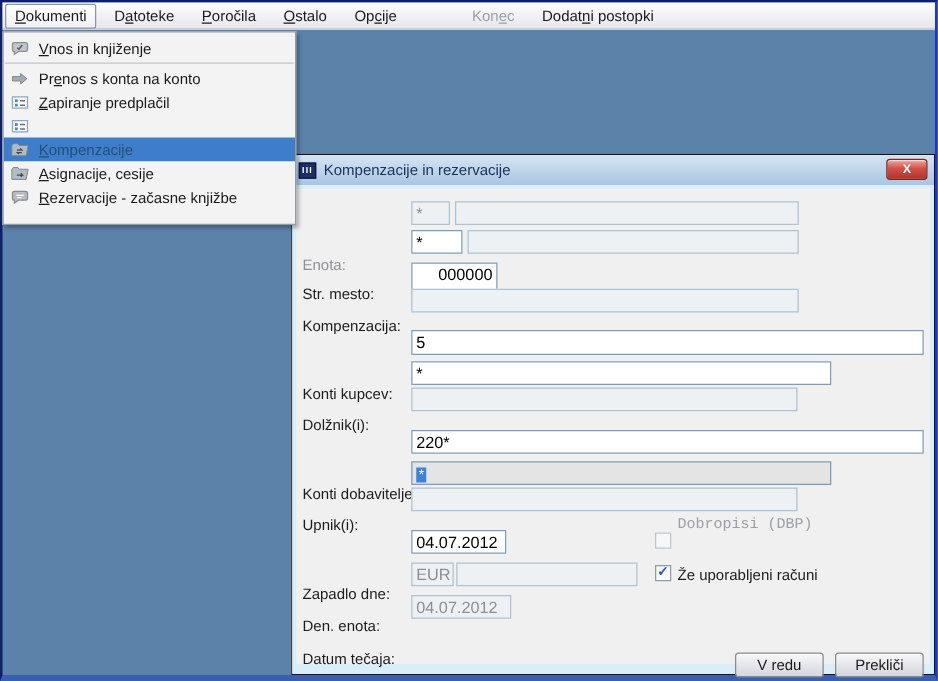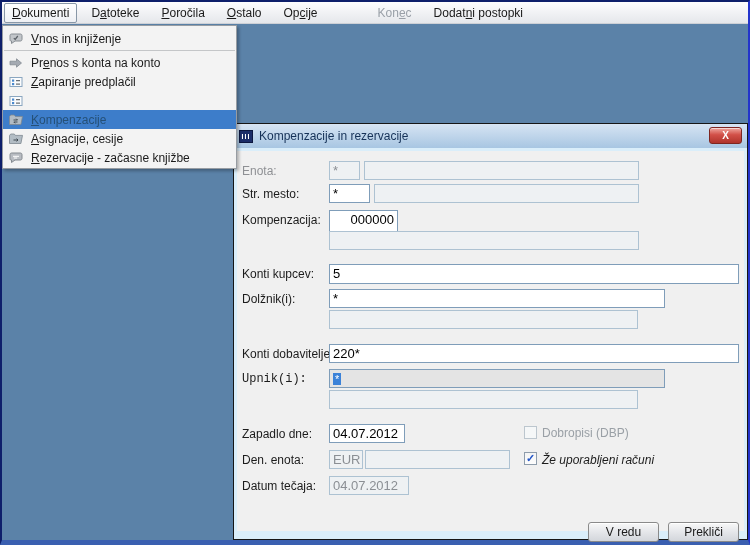--- a/index.html
+++ b/index.html
@@ -20,21 +20,21 @@
     display:flex;align-items:center;gap:6px;padding:0 2px;font-size:12px;color:#1a1a1a;
   }
   .mb-item{padding:2px 7px;border:1px solid transparent;border-radius:2px;white-space:nowrap;}
   .mb-item.pressed{border-color:#8897a7;background:linear-gradient(#ffffff,#eef0f4);}
   .mb-item.disabled{color:#9aa0a8;margin-left:38px;}
   .k{text-decoration:underline;}
   
   .dropdown{
     position:absolute;left:0;top:23px;width:235px;box-sizing:border-box;
     background:#f3f3f3;border:1px solid #979ca2;z-index:10;
-    box-shadow:2px 2px 3px rgba(0,0,0,.28);padding:3px 0 1px 0;
+    box-shadow:2px 2px 3px rgba(0,0,0,.28);padding:3px 0 12px 0;
   }
   .menu-item{height:19px;display:flex;align-items:center;gap:7px;padding:0 6px 0 5px;font-size:12px;color:#1b1b1b;white-space:nowrap;}
   .menu-item.selected{background:#3d7dca;color:#255077;}
   .menu-sep{height:1px;background:#c4c6c8;margin:2px 1px;}
   .mi-icon{width:16px;height:16px;flex:0 0 16px;}
   
   .dialog{
     position:absolute;left:231px;top:121px;width:515px;height:417px;
     background:#f0f0f0;border:1px solid #161616;z-index:5;box-sizing:border-box;
   }
@@ -51,21 +51,21 @@
   .close-btn{
     position:absolute;right:5px;top:3px;width:33px;height:17px;border-radius:3px;
     border:1px solid #7e2620;background:linear-gradient(#f0a8a0,#d25048 45%,#b0342c);
     color:#fff;font-weight:bold;font-size:10px;text-align:center;line-height:15px;
     box-shadow:inset 0 1px 0 rgba(255,255,255,.55);box-sizing:border-box;
   }
   .client-frame{
     position:absolute;left:0;right:0;top:24px;bottom:0;
     border:3px solid #daeefa;border-bottom-width:8px;background:#f0f0f0;box-sizing:border-box;
   }
-  .lbl{position:absolute;font-size:12px;color:#1c1c1c;white-space:nowrap;}
+  .lbl{position:absolute;font-size:12px;color:#1c1c1c;white-space:nowrap;margin-top:41px;}
   .lbl.gray{color:#8e9094;}
   .tf{
     position:absolute;box-sizing:border-box;border:1px solid #7f9db9;background:#fff;
     font-size:13px;line-height:17px;padding:0 3px;color:#000;overflow:hidden;white-space:nowrap;
   }
   .tf.dis{background:#eef1f3;border-color:#adc2d2;color:#8b8f94;}
   .tf.right{text-align:right;}
   .tf.selfield{background:#e4e4e4;}
   .sel{background:#3b82d8;color:#fff;padding:0 2px;font-size:11px;}
   .cb{
@@ -120,34 +120,34 @@
     <div class="lbl" style="left:8px;top:143px;">Konti kupcev:</div>
     <div class="tf" style="left:95px;top:140px;width:410px;height:20px;">5</div>
 
     <div class="lbl" style="left:8px;top:168px;">Dolžnik(i):</div>
     <div class="tf" style="left:95px;top:165px;width:336px;height:19px;">*</div>
     <div class="tf dis" style="left:95px;top:186px;width:309px;height:19px;"></div>
 
     <div class="lbl" style="left:8px;top:223px;">Konti dobaviteljev:</div>
     <div class="tf" style="left:95px;top:220px;width:410px;height:19px;">220*</div>
 
-    <div class="lbl" style="left:8px;top:248px;font-family:Liberation Mono, monospace;">Upnik(i):</div>
+    <div class="lbl" style="left:8px;top:248px;">Upnik(i):</div>
     <div class="tf selfield" style="left:95px;top:245px;width:336px;height:19px;"><span class="sel">*</span></div>
     <div class="tf dis" style="left:95px;top:266px;width:309px;height:19px;"></div>
 
     <div class="lbl" style="left:8px;top:303px;">Zapadlo dne:</div>
     <div class="tf" style="left:95px;top:300px;width:76px;height:19px;">04.07.2012</div>
     <div class="cb dis" style="left:290px;top:302px;"></div>
-    <div class="cb-lbl gray" style="left:308px;top:302px;">Dobropisi (DBP)</div>
+    <div class="cb-lbl gray" style="left:308px;top:288px;font-family:Liberation Mono, monospace;">Dobropisi (DBP)</div>
 
     <div class="lbl" style="left:8px;top:329px;">Den. enota:</div>
     <div class="tf dis" style="left:95px;top:326px;width:34px;height:19px;">EUR</div>
     <div class="tf dis" style="left:131px;top:326px;width:145px;height:19px;"></div>
     <div class="cb" style="left:290px;top:328px;"><span>✓</span></div>
-    <div class="cb-lbl" style="left:308px;top:329px;font-style:italic;">Že uporabljeni računi</div>
+    <div class="cb-lbl" style="left:308px;top:329px;">Že uporabljeni računi</div>
 
     <div class="lbl" style="left:8px;top:355px;">Datum tečaja:</div>
     <div class="tf dis" style="left:95px;top:352px;width:80px;height:19px;">04.07.2012</div>
 
     <div class="btn" style="left:354px;top:382px;">V redu</div>
     <div class="btn" style="left:434px;top:382px;">Prekliči</div>
   </div>
 
   <div class="dropdown">
     <div class="menu-item">

